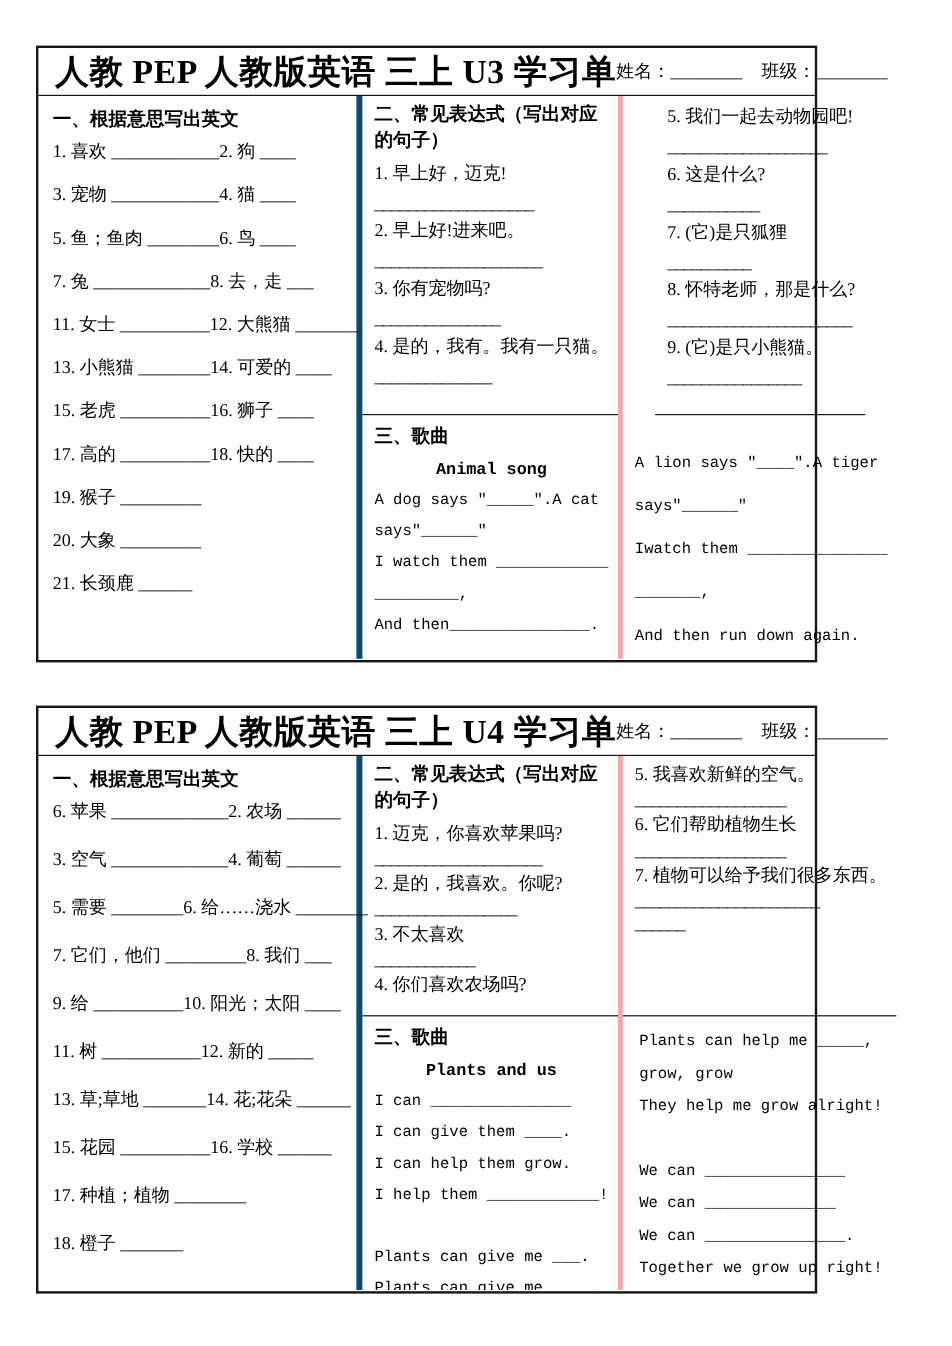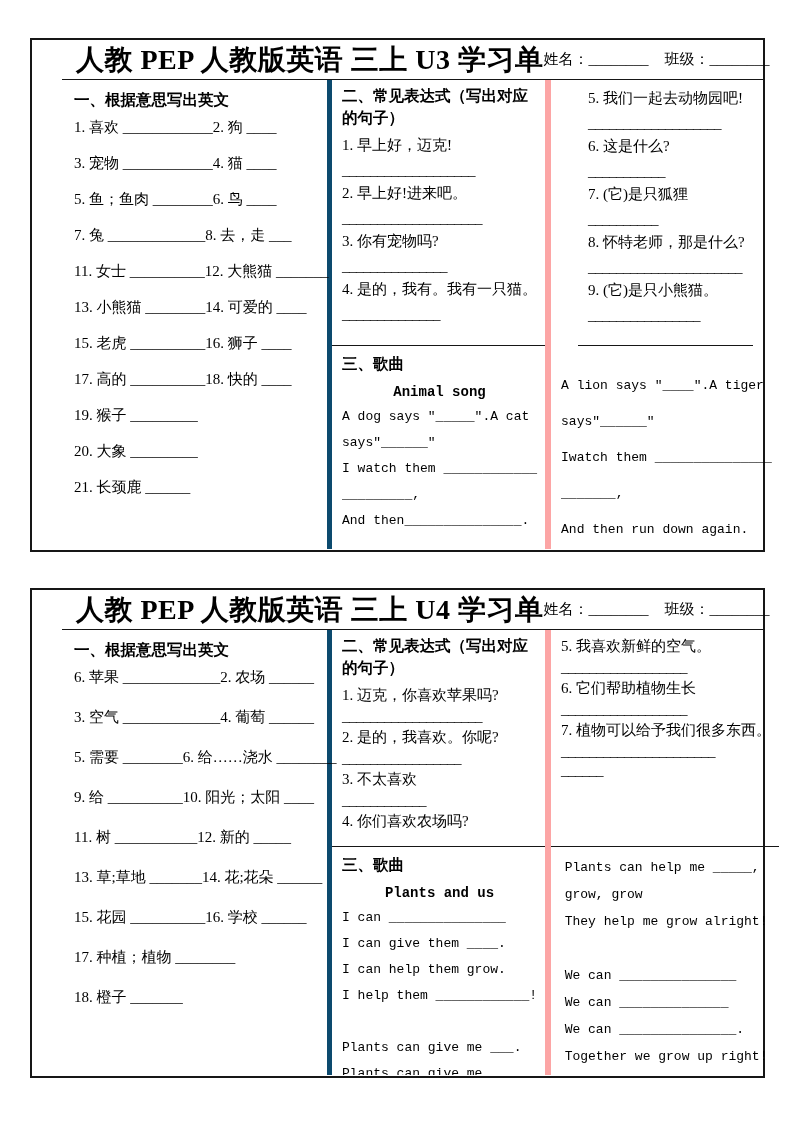--- a/index.html
+++ b/index.html
@@ -8,24 +8,23 @@
     position: relative;
     width: 793px; height: 1122px;
     background: #ffffff;
     color: #000;
     font-family: "Liberation Serif", "DejaVu Serif", serif;
     overflow: hidden;
   }
   .sheet {
     position: absolute;
     left: 30px;
-    width: 735px;
+    width: 651px;
     border: 2px solid #161616;
     background: #fff;
-    padding-left: 30px;
   }
   #sheet-u3 { top: 38px; height: 514px; }
   #sheet-u4 { top: 588px; height: 490px; }
 
   .sheet-header {
     height: 40px;
     border-bottom: 1px solid #161616;
     display: flex;
     align-items: center;
     padding: 0 10px 0 14px;
@@ -38,21 +37,21 @@
   }
   .name-class {
     margin-left: auto;
     font-size: 15px;
     display: flex;
     gap: 16px;
   }
   .sheet-body { display: flex; height: calc(100% - 41px); }
   .col { height: 100%; }
   .col1 { width: 270px; border-right: 5px solid #0c4a6e; padding: 9px 8px 0 12px; }
-  .col2 { width: 222px; border-right: 6px solid #fca5a5; display: flex; flex-direction: column; }
+  .col2 { width: 222px; border-right: 4px solid #fca5a5; display: flex; flex-direction: column; }
   .col3 { width: 243px; display: flex; flex-direction: column; align-items: center; }
   .cell-top { border-bottom: 1px solid #161616; padding: 5px 8px 0 10px; overflow: hidden; }
   #sheet-u3 .cell-top { height: 266px; }
   #sheet-u4 .cell-top { height: 217px; }
   .cell-song { flex: 1; padding: 7px 8px 0 10px; overflow: hidden; }
   #sheet-u3 .col3 .cell-song { padding-top: 22px; }
 
   .sec-header {
     font-family: "Liberation Sans", "DejaVu Sans", sans-serif;
     font-weight: bold;
@@ -175,20 +174,21 @@
         <span><span>班级：</span><span>________</span></span>
       </span>
     </div>
     <div class="sheet-body">
 
       <div class="col col1">
         <div class="sec-header">一、根据意思写出英文</div>
         <div class="vocab-line">6. 苹果 _____________2. 农场 ______</div>
         <div class="vocab-line">3. 空气 _____________4. 葡萄 ______</div>
         <div class="vocab-line">5. 需要 ________6. 给……浇水 ________</div>
+        <div class="vocab-line">7. 它们，他们 _________8. 我们 ___</div>
         <div class="vocab-line">9. 给 __________10. 阳光；太阳 ____</div>
         <div class="vocab-line">11. 树 ___________12. 新的 _____</div>
         <div class="vocab-line">13. 草;草地 _______14. 花;花朵 ______</div>
         <div class="vocab-line">15. 花园 __________16. 学校 ______</div>
         <div class="vocab-line">17. 种植；植物 ________</div>
         <div class="vocab-line">18. 橙子 _______</div>
       </div>
 
       <div class="col col2">
         <div class="cell-top">

